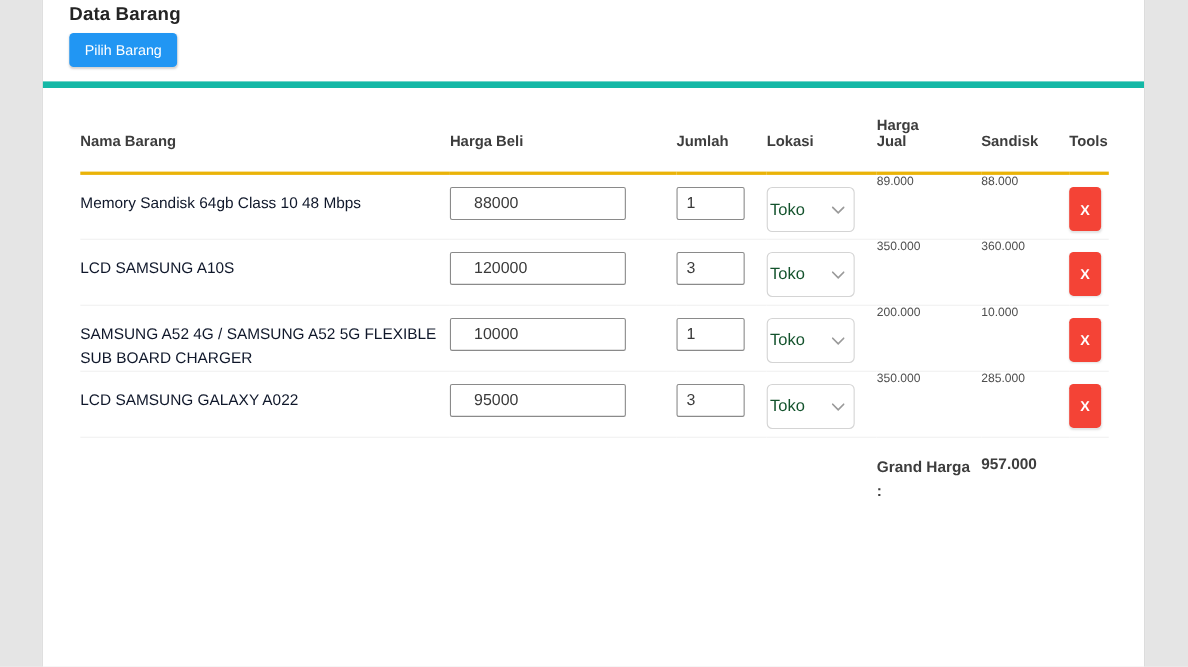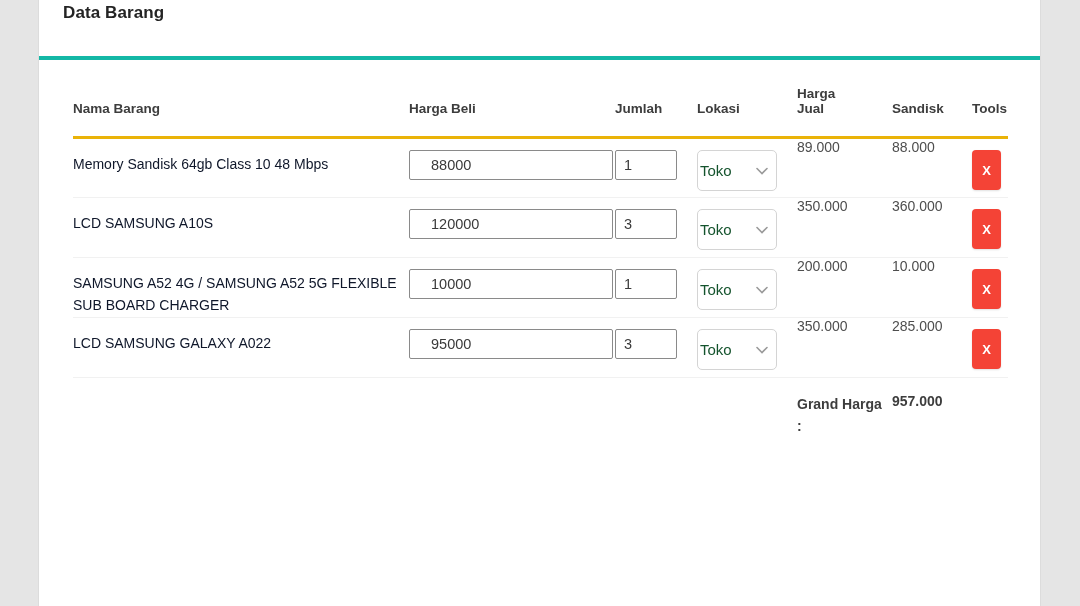--- a/index.html
+++ b/index.html
@@ -12,23 +12,23 @@
   .card {
     position: absolute;
     left: 38px; top: 0;
     width: 1003px; height: 606px;
     background: #ffffff;
     border-right: 1px solid #dcdcdc;
     border-left: 1px solid #dcdcdc;
   }
   
   .top-section {
-    height: 60px;
+    height: 80px;
     padding: 3px 24px 0;
-    border-bottom: 4px solid #14b8a6;
+    border-bottom: 6px solid #14b8a6;
   }
   .page-title {
     font-size: 17px;
     font-weight: 600;
     color: #242424;
     letter-spacing: .1px;
     margin-bottom: 7px;
   }
   .btn-primary {
     display: inline-block;
@@ -73,34 +73,34 @@
     border-bottom: 1px solid #f1f1f1;
   }
   td.c-name {
     padding-top: 14px;
     font-size: 14px;
     line-height: 22px;
     color: #0f172a;
   }
   td.c-beli, td.c-jml, td.c-lok, td.c-tools { padding-top: 11px; }
   td.c-jual, td.c-sub {
-    font-size: 14px;
+    font-size: 11px;
     color: #4e4e4e;
   }
   .txt-input {
     height: 30px;
     border: 1px solid #8a8a8a;
     border-radius: 2px;
     padding: 0 8px;
     font-family: "Liberation Sans", sans-serif;
     font-size: 14.5px;
     color: #3a3a3a;
     background: #fff;
   }
-  .txt-input.beli { width: 204px; padding-left: 21px; }
+  .txt-input.beli { width: 160px; padding-left: 21px; }
   .txt-input.jml  { width: 62px;  }
   .select-wrap { position: relative; display: inline-block; }
   .select-wrap select {
     -webkit-appearance: none;
     appearance: none;
     width: 80px; height: 41px;
     border: 1px solid #d4d4d4;
     border-radius: 5px;
     background: #fff;
     padding: 0 24px 0 2px;
@@ -135,20 +135,21 @@
   }
   tfoot .total-label { line-height: 22px; }
 </style>
 </head>
 <body>
 
 <div class="card">
 
   <div class="top-section">
     <div class="page-title">Data Barang</div>
+    <button class="btn-primary">Pilih Barang</button>
   </div>
 
   <div class="table-section">
     <table>
       <colgroup>
         <col class="c1">
           <col class="c2">
           <col class="c3">
           <col class="c4">
         <col class="c5">

